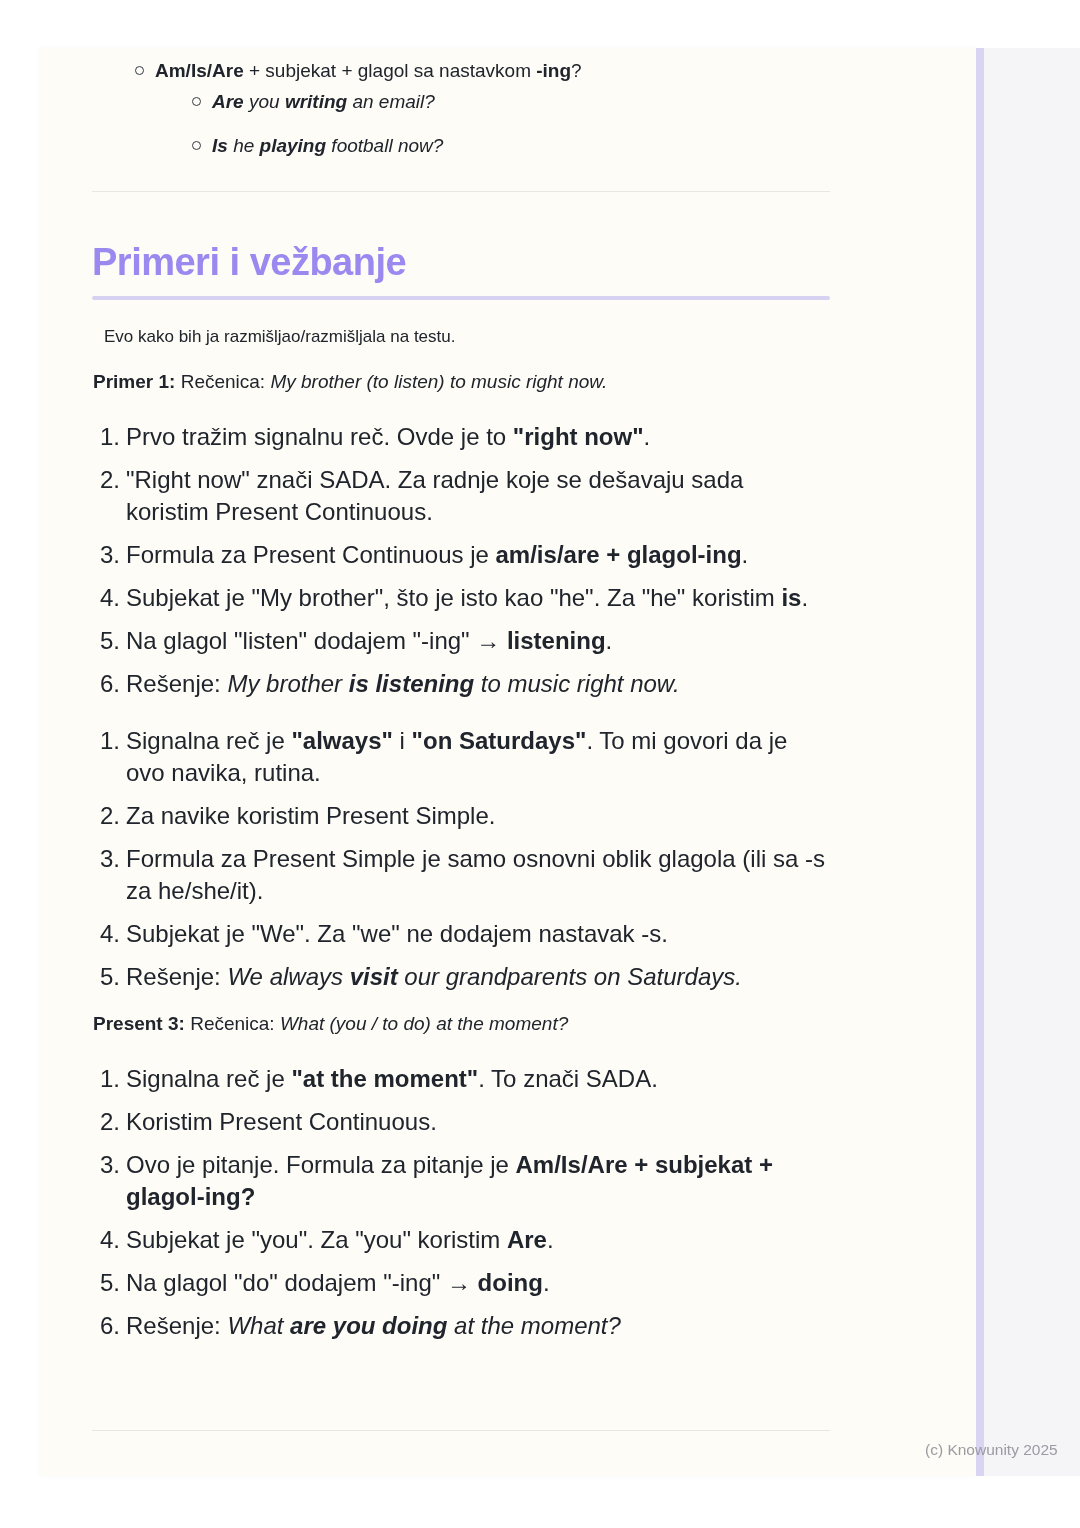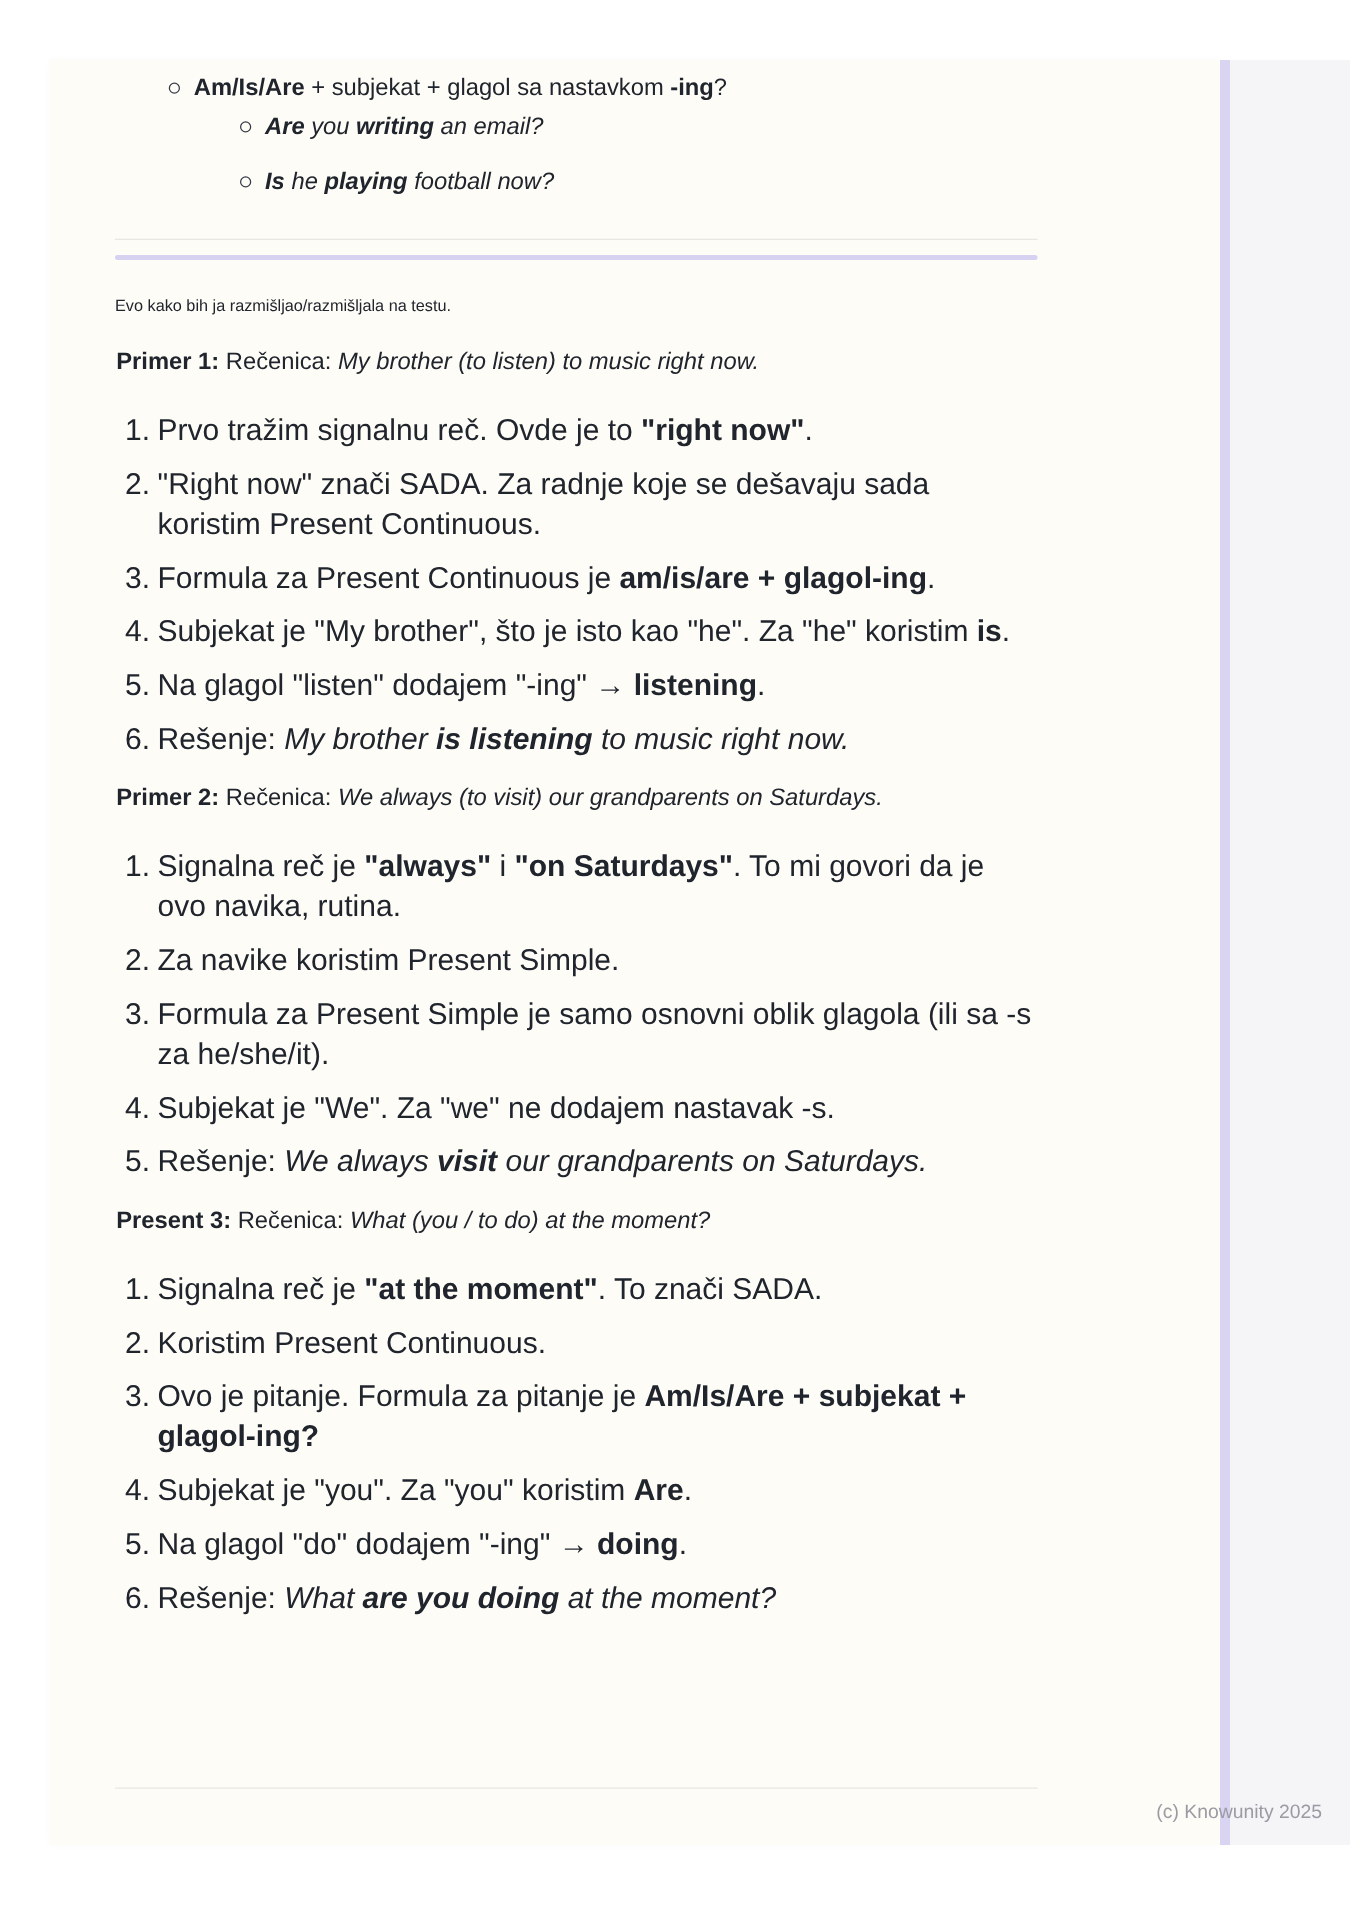--- a/index.html
+++ b/index.html
@@ -39,21 +39,21 @@
     border:1.6px solid #343946;border-radius:50%;background:transparent;
   }
   .sub{list-style:none;margin:2px 0 0 35px;padding:0;}
   .sub li{margin-bottom:15px;}
   .divider{border:none;border-top:1px solid var(--divider);margin:31px 0 0;}
   .section-title{
     margin:48px 0 0;font-size:38px;line-height:44px;font-weight:700;
     color:var(--accent);letter-spacing:-0.5px;
   }
   .title-underline{margin-top:12px;height:4px;border-radius:2px;background:var(--accent-underline);}
-  .intro-paragraph{margin:22px 0 0;font-size:13px;line-height:29px;}
+  .intro-paragraph{margin:22px 12px 0;font-size:17px;line-height:29px;}
   .example{margin:16px 1px 0;}
   .ex-heading{margin:14px 0 0;font-size:19px;line-height:29px;}
   .steps{counter-reset:step;list-style:none;margin:25px 0 0;padding:0;font-size:24px;}
   .step{
     counter-increment:step;position:relative;
     padding-left:33px;margin-bottom:11px;line-height:32px;
   }
   .step::before{content:counter(step) ".";position:absolute;left:7px;top:0;}
   .bottom-divider{position:absolute;left:52px;width:738px;top:1382px;margin:0;}
   .scrollbar-thumb{
@@ -86,20 +86,21 @@
 
             <li>
               <span class="rich"><span class="b i">Is</span><span class="i"> he </span><span class="b i">playing</span><span class="i"> football now?</span></span>
             </li>
           </ul>
       </li>
     </ul>
 
     <hr class="divider">
 
+    <h1 class="section-title">Primeri i vežbanje</h1>
     <div class="title-underline"></div>
 
     <p class="intro-paragraph">Evo kako bih ja razmišljao/razmišljala na testu.</p>
 
     <div>
 
         <section class="example">
           <p class="ex-heading rich"><span class="b">Primer 1:</span><span> Rečenica: </span><span class="i">My brother (to listen) to music right now.</span></p>
           <ol class="steps">
 
@@ -123,21 +124,20 @@
                 <span class="rich"><span>Na glagol "listen" dodajem "-ing" → </span><span class="b">listening</span><span>.</span></span>
               </li>
 
               <li class="step">
                 <span class="rich"><span>Rešenje: </span><span class="i">My brother </span><span class="b i">is listening</span><span class="i"> to music right now.</span></span>
               </li>
             </ol>
         </section>
 
         <section class="example">
-          <p class="ex-heading rich"><span class="b">Primer 2:</span><span> Rečenica: </span><span class="i">We always (to visit) our grandparents on Saturdays.</span></p>
           <ol class="steps">
 
               <li class="step">
                 <span class="rich"><span>Signalna reč je </span><span class="b">"always"</span><span> i </span><span class="b">"on Saturdays"</span><span>. To mi govori da je ovo navika, rutina.</span></span>
               </li>
 
               <li class="step">
                 <span class="rich"><span>Za navike koristim Present Simple.</span></span>
               </li>
 

